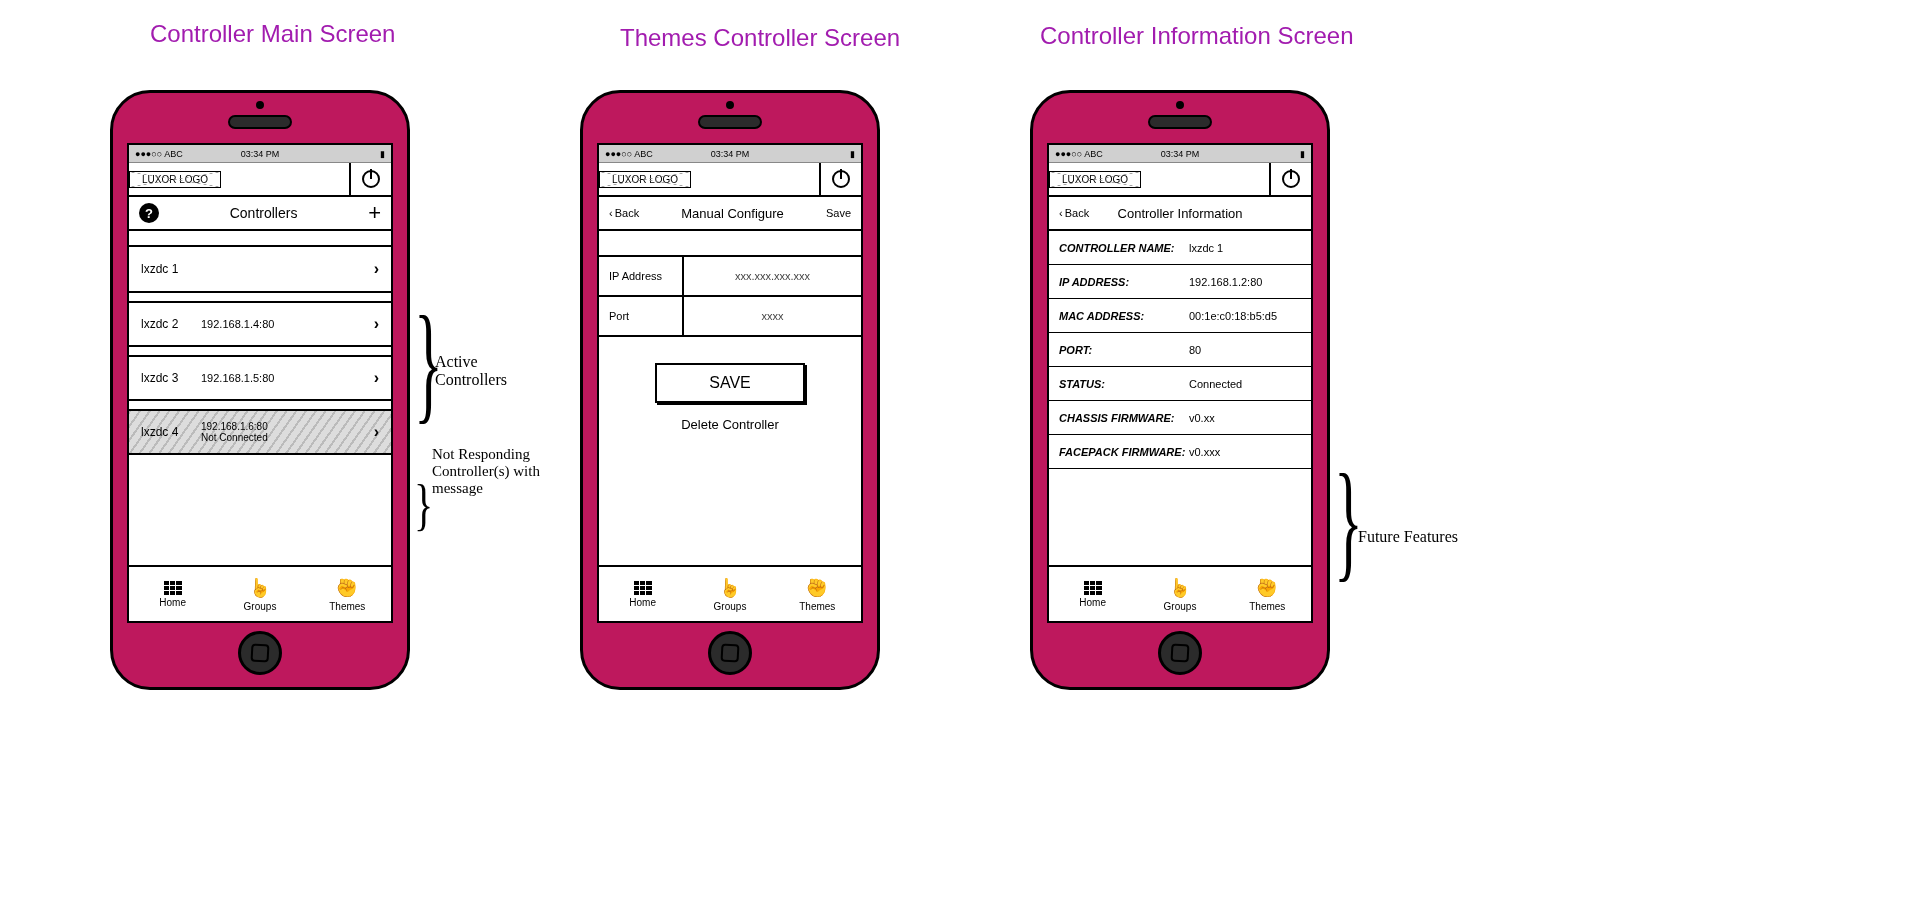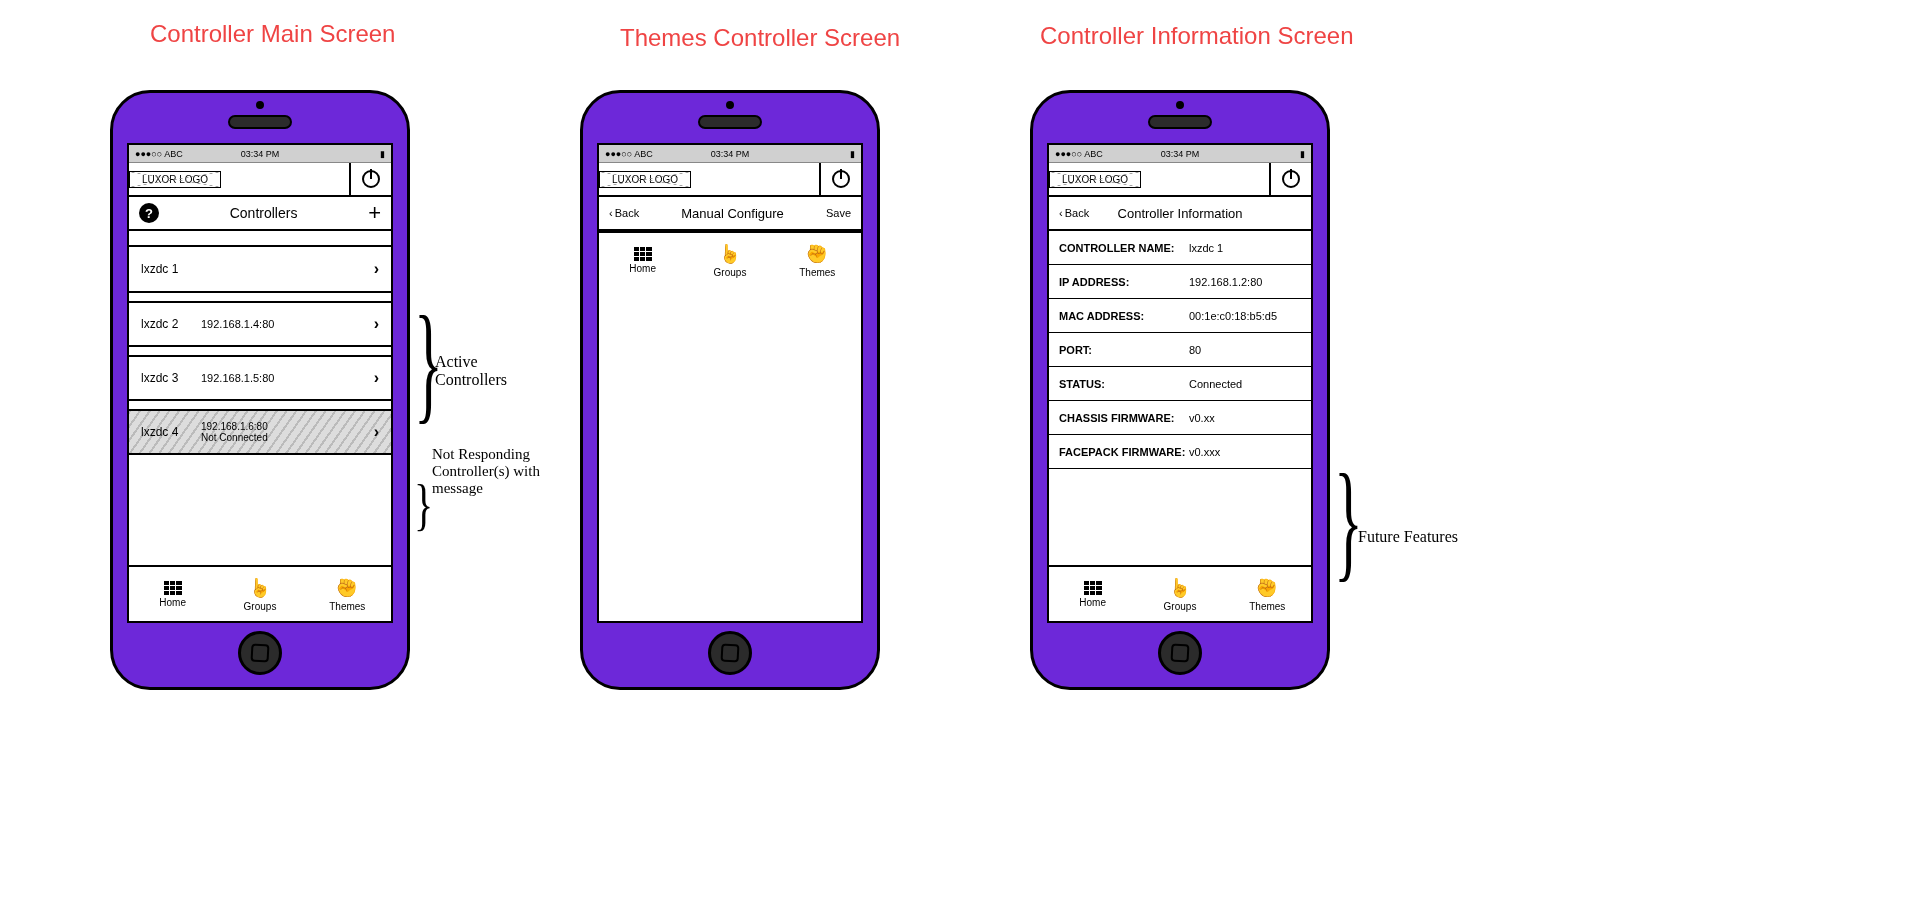--- a/index.html
+++ b/index.html
@@ -1,19 +1,19 @@
 <!DOCTYPE html>
 <html><head>
 <meta charset="utf-8">
 <style>
   * { box-sizing: border-box; margin:0; padding:0; }
   body { font-family: 'Comic Sans MS', 'Segoe Script', cursive, sans-serif; background:#fff; width:1920px; height:920px; position:relative; }
   .canvas { position:relative; width:1920px; height:920px; }
-  .title { position:absolute; font-size:24px; color:#ef4444; }
-  .phone { position:absolute; width:300px; height:600px; background:#6d28d9; border-radius:40px; border:3px solid #000; }
+  .title { position:absolute; font-size:24px; color:#a21caf; }
+  .phone { position:absolute; width:300px; height:600px; background:#be185d; border-radius:40px; border:3px solid #000; }
   .phone::before { content:""; position:absolute; top:22px; left:50%; transform:translateX(-50%); width:60px; height:10px; border:2px solid #000; border-radius:10px; background:#2b2b2b; }
   .phone-dot { position:absolute; top:8px; left:50%; transform:translateX(-50%); width:8px; height:8px; border:2px solid #000; border-radius:50%; background:#000; }
   .home-btn { position:absolute; bottom:12px; left:50%; transform:translateX(-50%); width:44px; height:44px; border:3px solid #000; border-radius:50%; background:#2b2b2b; display:flex; align-items:center; justify-content:center; }
   .home-btn-inner { width:18px; height:18px; border:2px solid #000; border-radius:4px; transform:rotate(3deg); }
   .screen { position:absolute; top:50px; left:14px; right:14px; bottom:64px; background:#fff; border:2px solid #000; display:flex; flex-direction:column; overflow:hidden; }
   .statusbar { height:18px; background:#d0d0d0; border-bottom:1px solid #888; font-size:9px; display:flex; align-items:center; justify-content:space-between; padding:0 6px; font-family: Arial, sans-serif; }
   .statusbar .mid { position:absolute; left:50%; transform:translateX(-50%); }
   .logo-row { height:34px; border-bottom:2px solid #000; display:flex; align-items:stretch; font-family:Arial,sans-serif; font-size:10px; }
   .logo-box { flex:1; display:flex; align-items:center; position:relative; border-right:2px solid #000; }
   .logo-box-inner { border:1px solid #000; padding:2px 12px; position:relative; background:#fff; }
@@ -36,21 +36,21 @@
   .tab { flex:1; display:flex; flex-direction:column; align-items:center; justify-content:center; font-size:10px; gap:2px; font-family:Arial,sans-serif; }
   .grid-icon { width:18px; height:14px; display:grid; grid-template-columns:repeat(3,1fr); grid-template-rows:repeat(3,1fr); gap:1px; }
   .grid-icon span { background:#000; }
   .hand-icon { font-size:18px; transform:scaleX(-1); }
   .form-row { display:flex; border-bottom:2px solid #000; height:40px; font-size:11px; }
   .form-label { width:85px; border-right:2px solid #000; display:flex; align-items:center; padding-left:10px; }
   .form-val { flex:1; display:flex; align-items:center; justify-content:center; color:#444; }
   .save-btn { margin:26px auto 14px; width:150px; height:40px; border:2px solid #000; display:flex; align-items:center; justify-content:center; font-size:16px; box-shadow: 2px 2px 0 #000; }
   .delete-link { text-align:center; font-size:13px; margin-top:8px; }
   .info-row { border-bottom:1px solid #000; min-height:34px; display:flex; align-items:center; padding:0 10px; font-size:11px; }
-  .info-label { font-weight:bold; width:130px; }
+  .info-label { font-weight:bold; width:130px;font-style:italic; }
   .annot { position:absolute; font-size:16px; font-family:'Comic Sans MS',cursive; }
   .brace { position:absolute; font-size:60px; font-family: serif; transform:scaleY(2.2); line-height:1; }
   .brace-sm { position:absolute; font-size:40px; font-family:serif; transform:scaleY(1.4); line-height:1; }
   .list-spacer { height:16px; border-bottom:2px solid #000; }
   .nav-save { font-size:11px; }
   .sub-stack { display:flex; flex-direction:column; line-height:1.1; font-size:10px; }
 </style>
 </head>
 <body>
 
@@ -164,20 +164,33 @@
           </div>
       </div>
       <div class="nav-row">
         <div class="back-btn">
             <span>‹</span>
             <span>Back</span>
           </div>
         <div class="nav-title" style="font-size:13px;">Manual Configure</div>
         <div class="nav-save">Save</div>
       </div>
+      <div class="content">
+        <div style="height:26px; border-bottom:2px solid #000;"></div>
+        <div class="form-row">
+          <div class="form-label">IP Address</div>
+          <div class="form-val">xxx.xxx.xxx.xxx</div>
+        </div>
+        <div class="form-row">
+          <div class="form-label">Port</div>
+          <div class="form-val">xxxx</div>
+        </div>
+        <div class="save-btn">SAVE</div>
+        <div class="delete-link">Delete Controller</div>
+      </div>
       <div class="tabbar">
         <div class="tab">
             <div class="grid-icon">
               <span></span>
               <span></span>
               <span></span>
               <span></span>
               <span></span>
               <span></span>
               <span></span>

